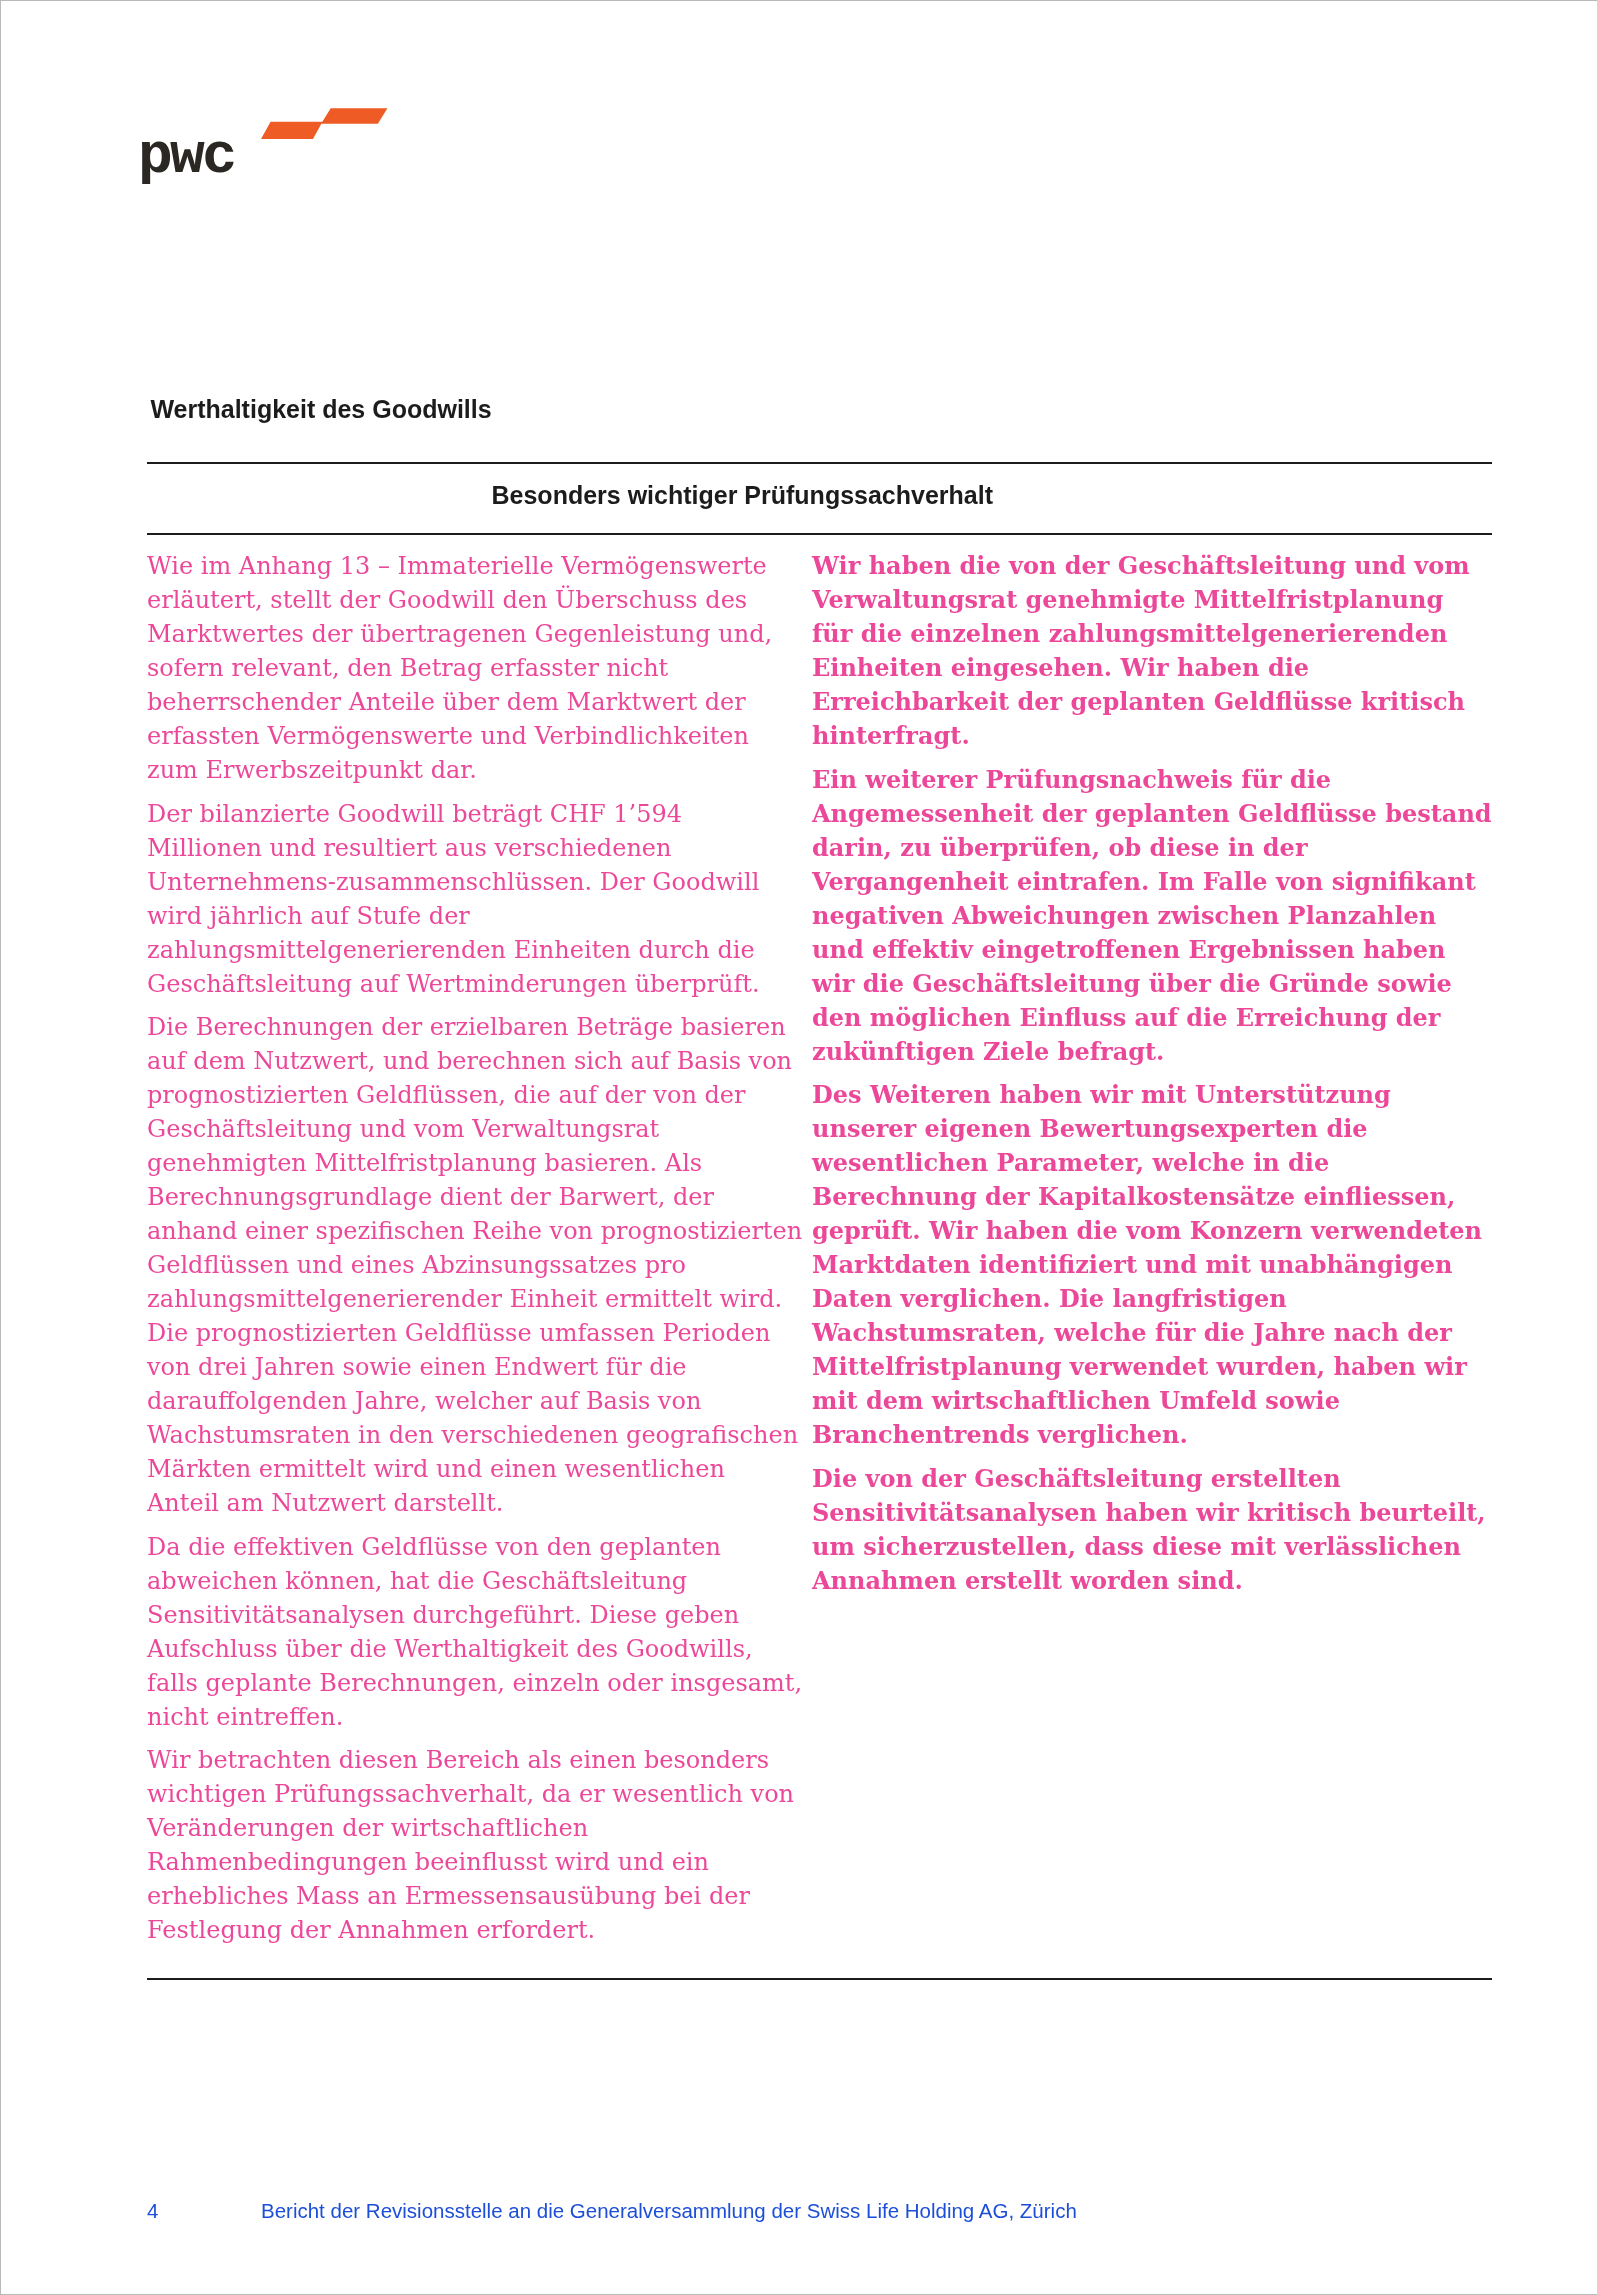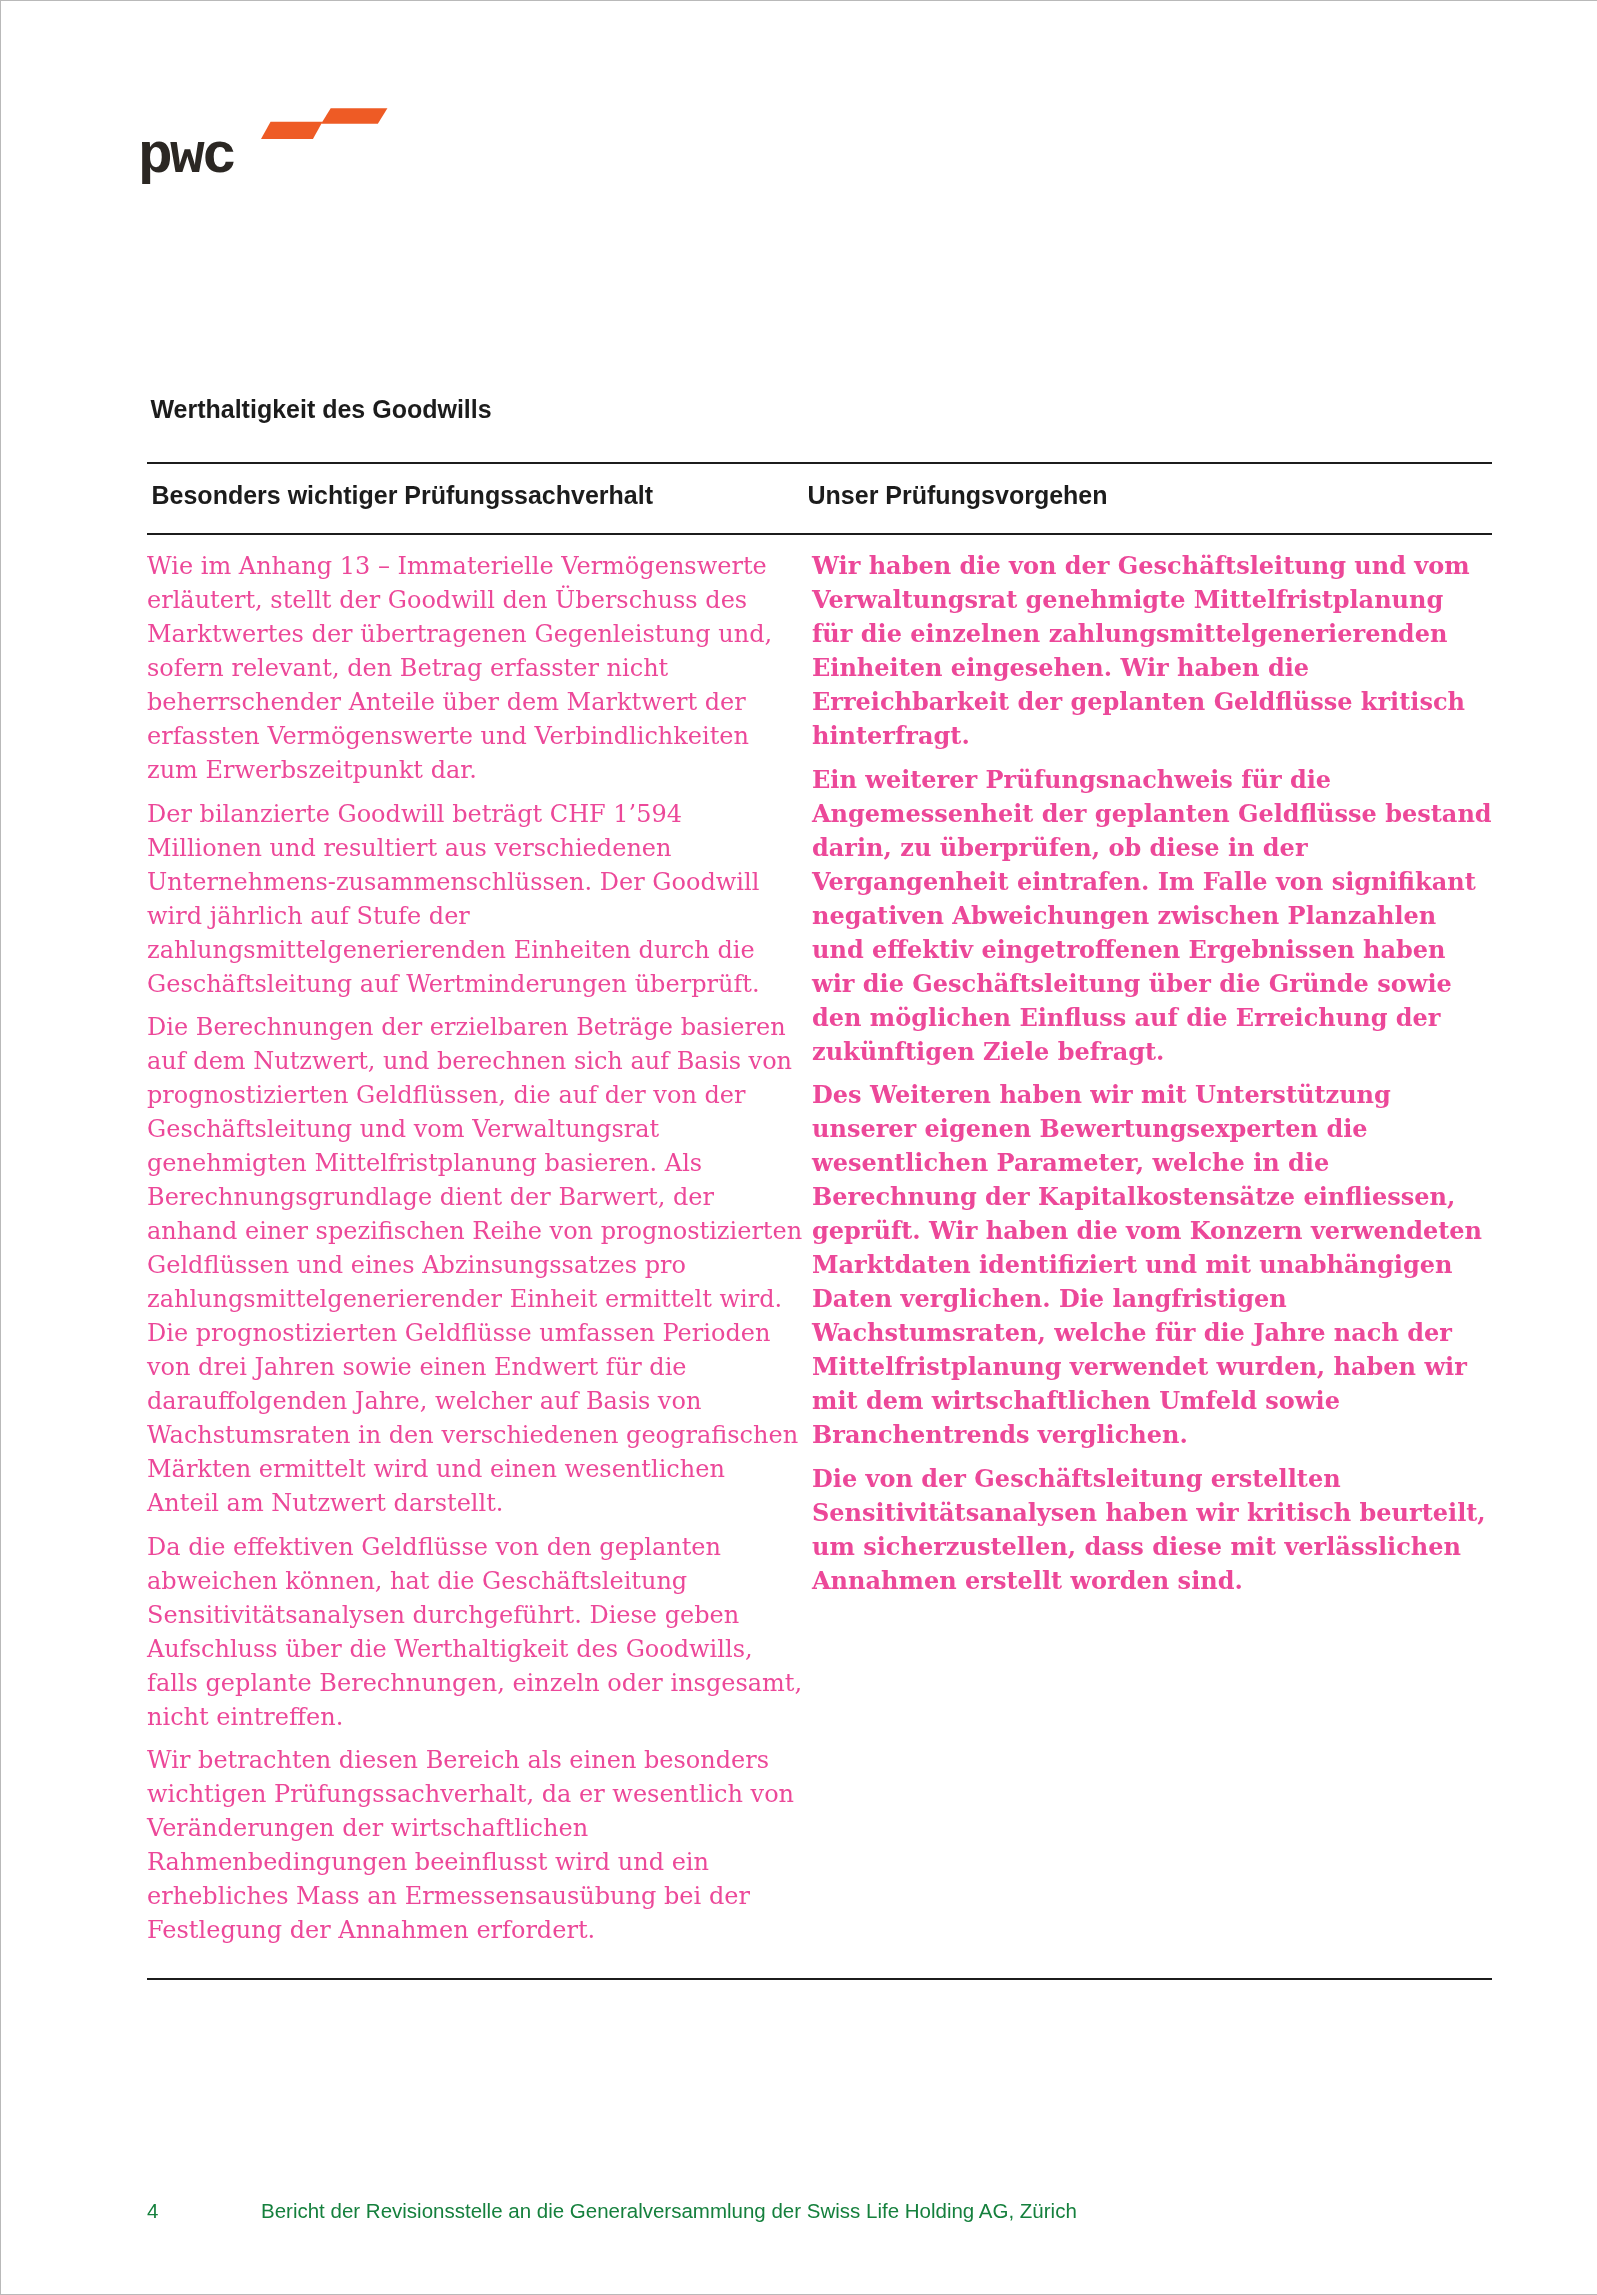--- a/index.html
+++ b/index.html
@@ -74,21 +74,21 @@
   .kam-body p:last-child { margin-bottom: 0; }
 
   
   .footer {
     position: absolute;
     left: 146px;
     top: 2198px;
     width: 1345px;
     font-size: 20.5px;
     line-height: 24.6px;
-    color: #15803d;
+    color: #1d4ed8;
     white-space: nowrap;
   }
   .footer .page-num { display: inline-block; width: 114px; }
 </style>
 </head>
 <body>
 
 <div class="page">
 
   <div class="logo">
@@ -100,21 +100,20 @@
   </div>
 
   <div class="content">
 
     <h1 class="doc-title">Werthaltigkeit des Goodwills</h1>
 
     <div class="kam-table">
 
       <div class="kam-head">
         <div class="col-h col-left">Besonders wichtiger Prüfungssachverhalt</div>
-        <div class="col-h col-right">Unser Prüfungsvorgehen</div>
       </div>
 
       <div class="kam-body">
 
         <div class="col-left">
           <p>Wie im Anhang 13 – Immaterielle Vermögenswerte erläutert, stellt der Goodwill den Überschuss des Marktwertes der übertragenen Gegenleistung und, sofern relevant, den Betrag erfasster nicht beherrschender Anteile über dem Marktwert der erfassten Vermögenswerte und Verbindlichkeiten zum Erwerbszeitpunkt dar.</p>
           <p>Der bilanzierte Goodwill beträgt CHF 1’594 Millionen und resultiert aus verschiedenen Unternehmens-zusammenschlüssen. Der Goodwill wird jährlich auf Stufe der zahlungsmittelgenerierenden Einheiten durch die Geschäftsleitung auf Wertminderungen überprüft.</p>
           <p>Die Berechnungen der erzielbaren Beträge basieren auf dem Nutzwert, und berechnen sich auf Basis von prognostizierten Geldflüssen, die auf der von der Geschäftsleitung und vom Verwaltungsrat genehmigten Mittelfristplanung basieren. Als Berechnungsgrundlage dient der Barwert, der anhand einer spezifischen Reihe von prognostizierten Geldflüssen und eines Abzinsungssatzes pro zahlungsmittelgenerierender Einheit ermittelt wird. Die prognostizierten Geldflüsse umfassen Perioden von drei Jahren sowie einen Endwert für die darauffolgenden Jahre, welcher auf Basis von Wachstumsraten in den verschiedenen geografischen Märkten ermittelt wird und einen wesentlichen Anteil am Nutzwert darstellt.</p>
           <p>Da die effektiven Geldflüsse von den geplanten abweichen können, hat die Geschäftsleitung Sensitivitätsanalysen durchgeführt. Diese geben Aufschluss über die Werthaltigkeit des Goodwills, falls geplante Berechnungen, einzeln oder insgesamt, nicht eintreffen.</p>
           <p>Wir betrachten diesen Bereich als einen besonders wichtigen Prüfungssachverhalt, da er wesentlich von Veränderungen der wirtschaftlichen Rahmenbedingungen beeinflusst wird und ein erhebliches Mass an Ermessensausübung bei der Festlegung der Annahmen erfordert.</p>

